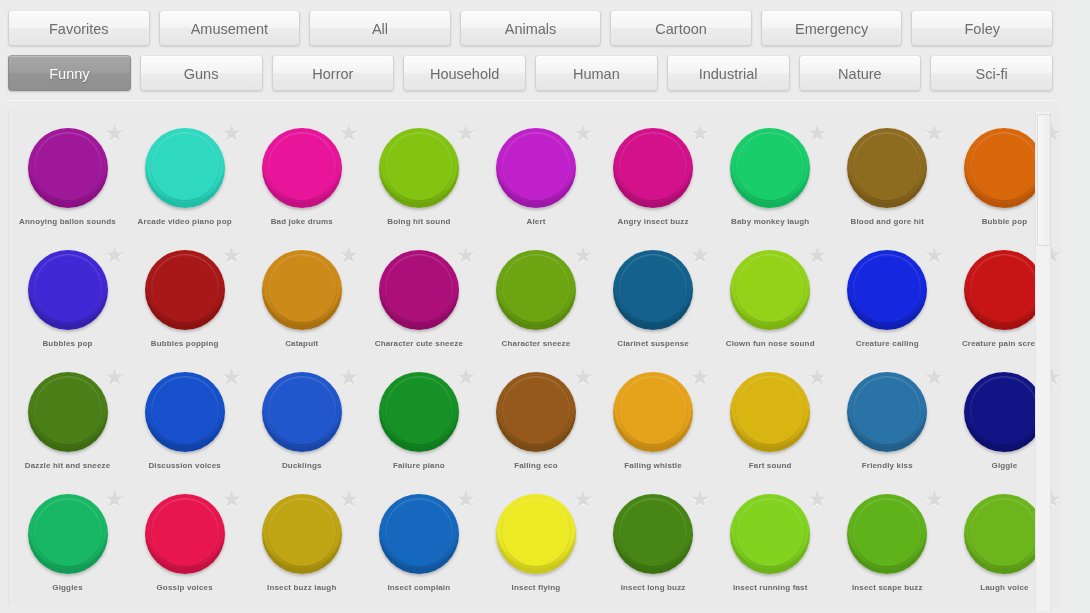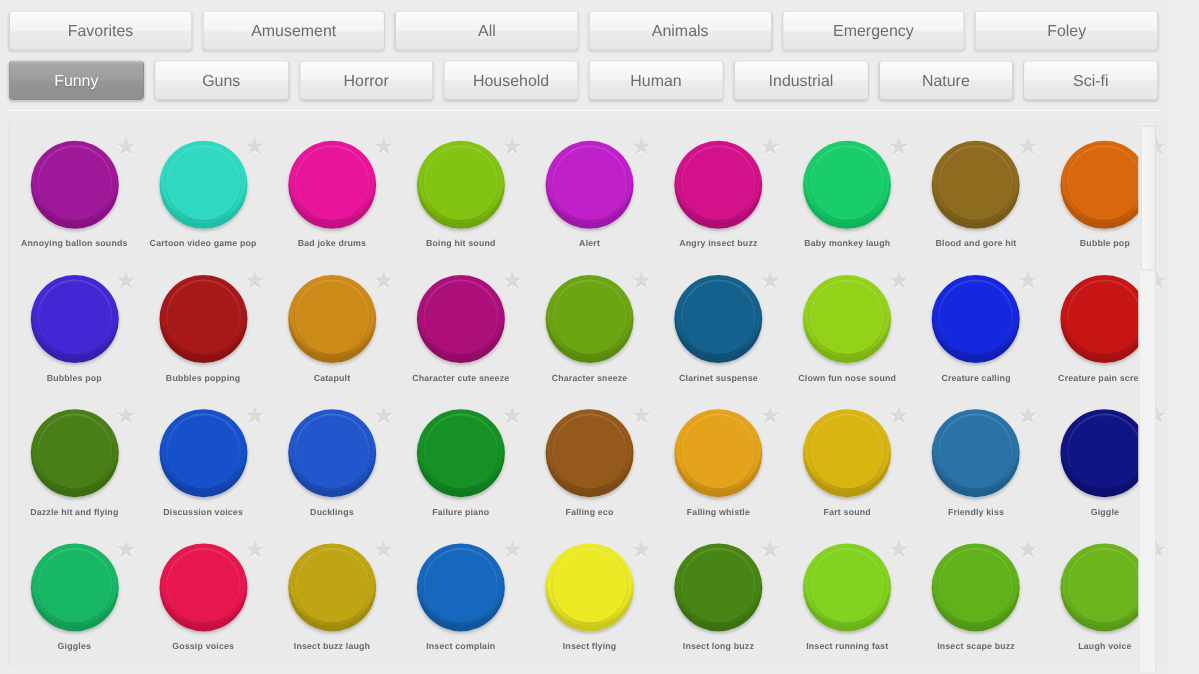--- a/index.html
+++ b/index.html
@@ -146,20 +146,21 @@
 <body>
 
 <div id="app">
 
   <div id="tabbar">
     <div class="tab-row">
         <div class="tab">Favorites</div>
         <div class="tab">Amusement</div>
         <div class="tab">All</div>
         <div class="tab">Animals</div>
+        <div class="tab">Cartoon</div>
         <div class="tab">Emergency</div>
         <div class="tab">Foley</div>
       </div>
     <div class="tab-row">
         <div class="tab active">Funny</div>
         <div class="tab">Guns</div>
         <div class="tab">Horror</div>
         <div class="tab">Household</div>
         <div class="tab">Human</div>
         <div class="tab">Industrial</div>
@@ -177,21 +178,21 @@
               <div class="knob" style="background: radial-gradient(circle at 50% 42%, rgb(160, 24, 154) 0%, rgb(160, 24, 154) 62%, rgb(138, 15, 133) 68%, rgb(138, 15, 133) 100%);"></div>
               <div class="star" style="color: rgb(218, 218, 218);">★</div>
             </div>
             <div class="label">Annoying ballon sounds</div>
           </div>
           <div class="cell">
             <div class="knob-box">
               <div class="knob" style="background: radial-gradient(circle at 50% 42%, rgb(47, 217, 192) 0%, rgb(47, 217, 192) 62%, rgb(31, 191, 167) 68%, rgb(31, 191, 167) 100%);"></div>
               <div class="star" style="color: rgb(218, 218, 218);">★</div>
             </div>
-            <div class="label">Cartoon video game pop</div>
+            <div class="label">Arcade video piano pop</div>
           </div>
           <div class="cell">
             <div class="knob-box">
               <div class="knob" style="background: radial-gradient(circle at 50% 42%, rgb(232, 21, 154) 0%, rgb(232, 21, 154) 62%, rgb(196, 15, 131) 68%, rgb(196, 15, 131) 100%);"></div>
               <div class="star" style="color: rgb(218, 218, 218);">★</div>
             </div>
             <div class="label">Bad joke drums</div>
           </div>
           <div class="cell">
             <div class="knob-box">
@@ -296,21 +297,21 @@
               <div class="knob" style="background: radial-gradient(circle at 50% 42%, rgb(199, 21, 21) 0%, rgb(199, 21, 21) 62%, rgb(164, 16, 16) 68%, rgb(164, 16, 16) 100%);"></div>
               <div class="star" style="color: rgb(218, 218, 218);">★</div>
             </div>
             <div class="label">Creature pain scream</div>
           </div>
           <div class="cell">
             <div class="knob-box">
               <div class="knob" style="background: radial-gradient(circle at 50% 42%, rgb(73, 127, 22) 0%, rgb(73, 127, 22) 62%, rgb(61, 107, 17) 68%, rgb(61, 107, 17) 100%);"></div>
               <div class="star" style="color: rgb(218, 218, 218);">★</div>
             </div>
-            <div class="label">Dazzle hit and flying</div>
+            <div class="label">Dazzle hit and sneeze</div>
           </div>
           <div class="cell">
             <div class="knob-box">
               <div class="knob" style="background: radial-gradient(circle at 50% 42%, rgb(22, 80, 203) 0%, rgb(22, 80, 203) 62%, rgb(17, 66, 168) 68%, rgb(17, 66, 168) 100%);"></div>
               <div class="star" style="color: rgb(218, 218, 218);">★</div>
             </div>
             <div class="label">Discussion voices</div>
           </div>
           <div class="cell">
             <div class="knob-box">

